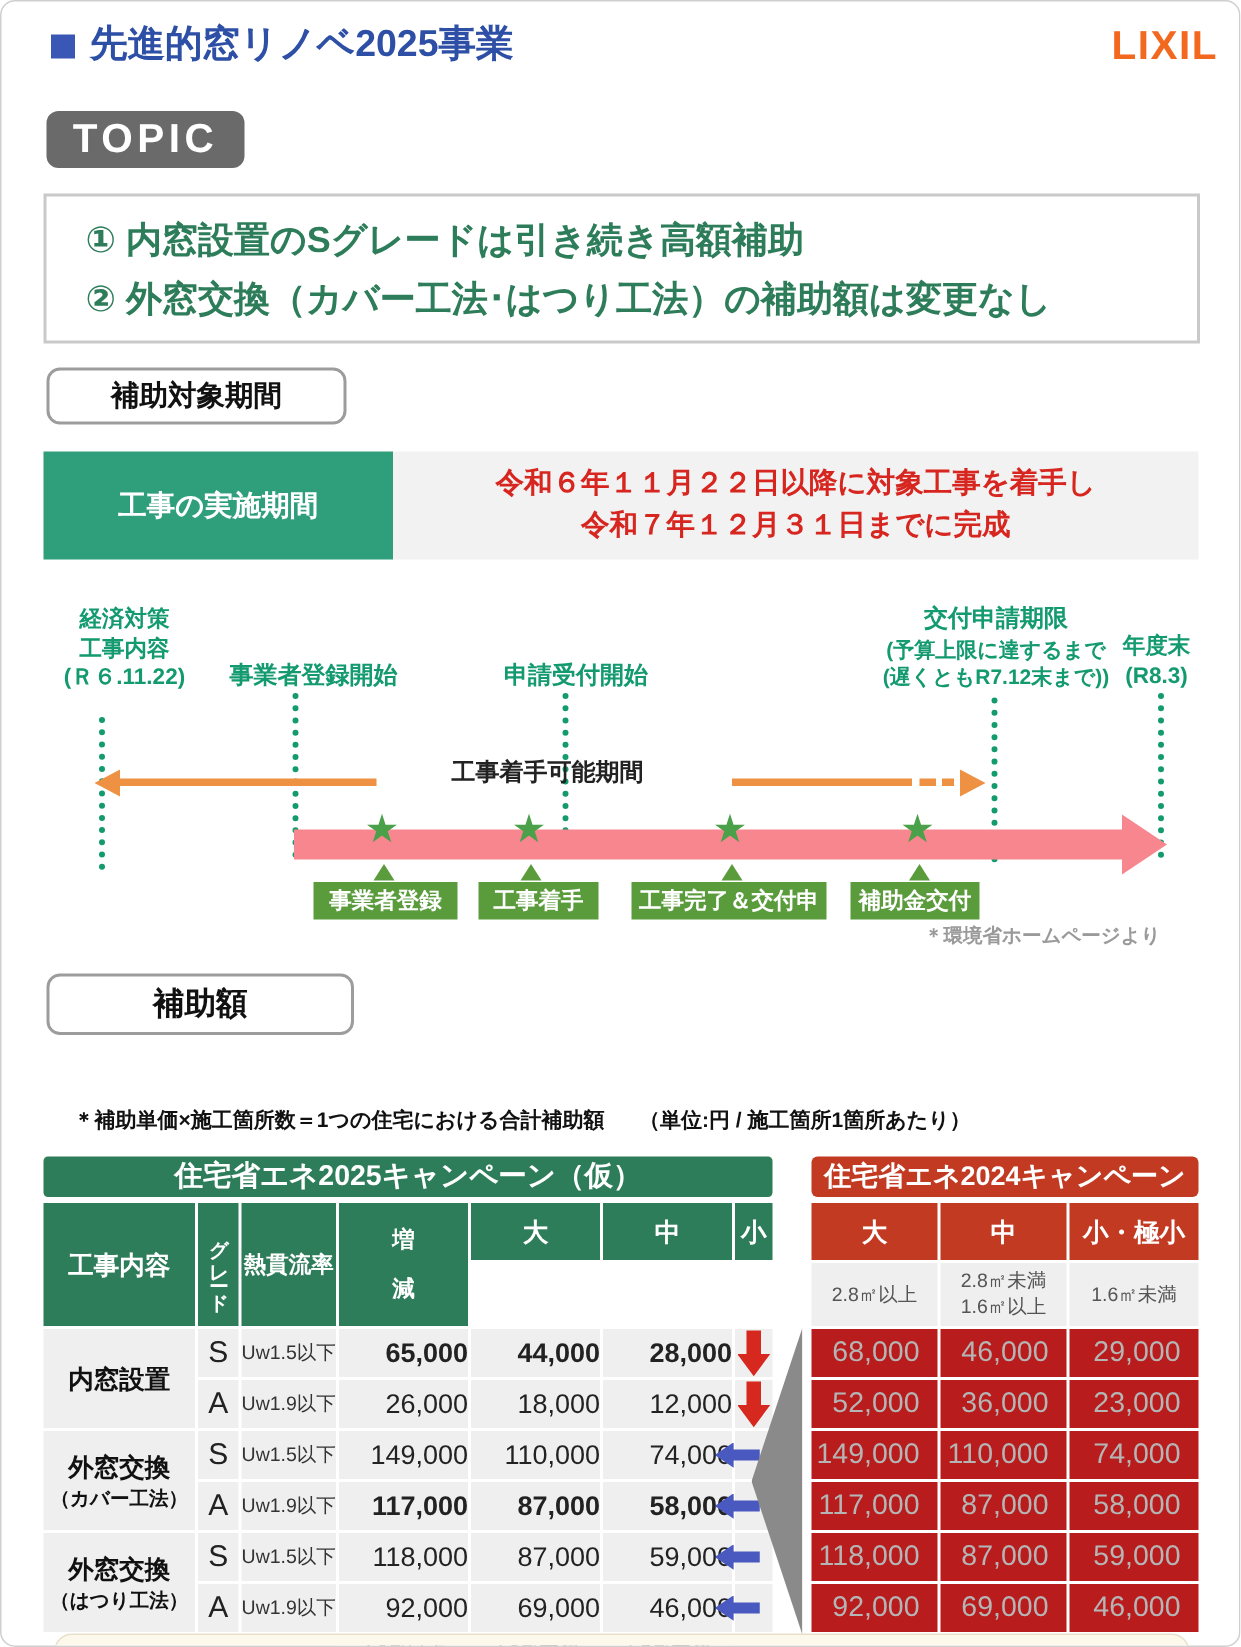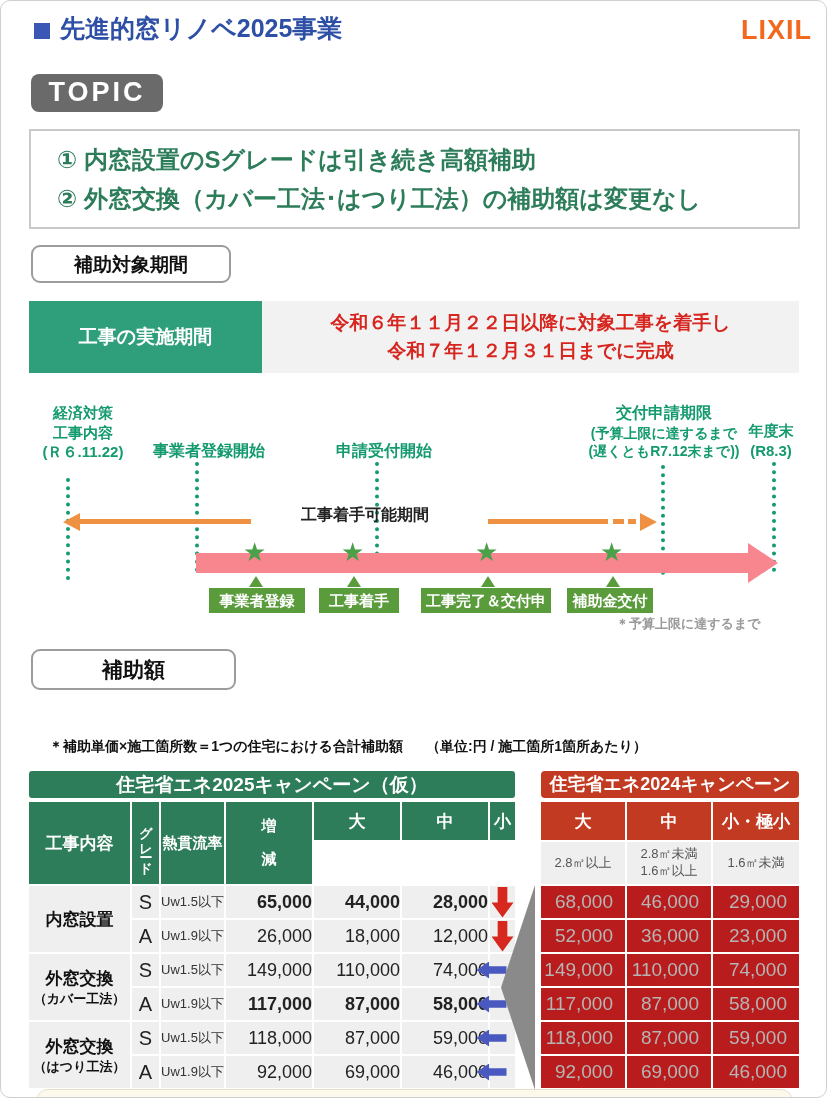--- a/index.html
+++ b/index.html
@@ -170,21 +170,21 @@
   <div class="tl-star st3">★</div>
   <div class="tl-star st4">★</div>
   <div class="tl-pointer pt1"></div>
   <div class="tl-pointer pt2"></div>
   <div class="tl-pointer pt3"></div>
   <div class="tl-pointer pt4"></div>
   <div class="event-box ev1">事業者登録</div>
   <div class="event-box ev2">工事着手</div>
   <div class="event-box ev3">工事完了＆交付申請</div>
   <div class="event-box ev4">補助金交付</div>
-  <div class="source-note">＊予算上限に達するまで</div>
+  <div class="source-note">＊環境省ホームページより</div>
 
   <div class="section-label label-amount">補助額</div>
   <div class="subsidy-note">＊補助単価×施工箇所数＝1つの住宅における合計補助額</div>
   <div class="subsidy-unit">（単位:円 / 施工箇所1箇所あたり）</div>
 
   <div class="t-title t25-title">住宅省エネ2025キャンペーン（仮）</div>
   <div class="grid25">
     <div class="cell hgreen" style="grid-row:1/3">工事内容</div>
     <div class="cell hgreen vgrade" style="grid-row:1/3">グレード</div>
     <div class="cell hgreen" style="grid-row:1/3; font-size:15px">熱貫流率</div>

